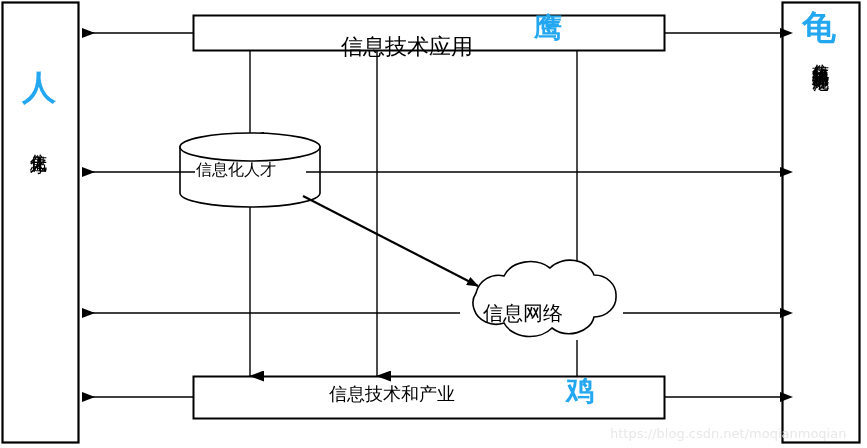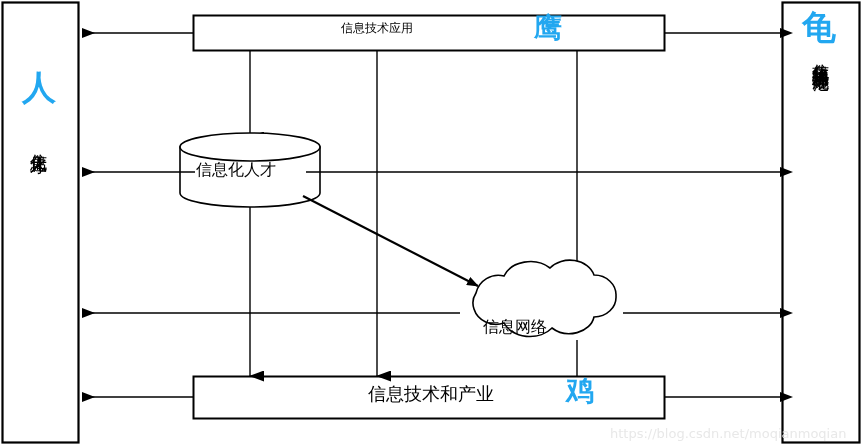--- a/index.html
+++ b/index.html
@@ -41,28 +41,28 @@
     letter-spacing:1px;
     line-height:1;
     color:#000;
     white-space:nowrap;
     pointer-events:none;
   }
   #left-vtext{left:30px;top:140px;}
   #right-vtext{left:812px;top:50px;}
 
   
-  #top-box-label{left:341px;top:22px;font-size:12px;}
+  #top-box-label{left:341px;top:38px;font-size:22px;font-family:Liberation Mono, monospace;}
   #top-box-accent{left:534px;top:14px;font-size:28px;color:#22a7f0;}
-  #bottom-box-label{left:329px;top:385px;font-size:18px;margin-left:39px;}
+  #bottom-box-label{left:329px;top:385px;font-size:18px;}
   #bottom-box-accent{left:566px;top:377px;font-size:28px;color:#22a7f0;}
 
   
   #cylinder-label{left:196px;top:162px;font-size:16px;}
-  #cloud-label{left:483px;top:303px;font-size:16px;margin-top:16px;}
+  #cloud-label{left:483px;top:303px;font-size:20px;}
 
   
   #watermark{
     position:absolute;left:610px;top:426px;
     font-family:"DejaVu Sans","Liberation Sans",sans-serif;
     font-size:13px;
     color:#e8e8e8;
     white-space:nowrap;
     pointer-events:none;
     text-align:right;

